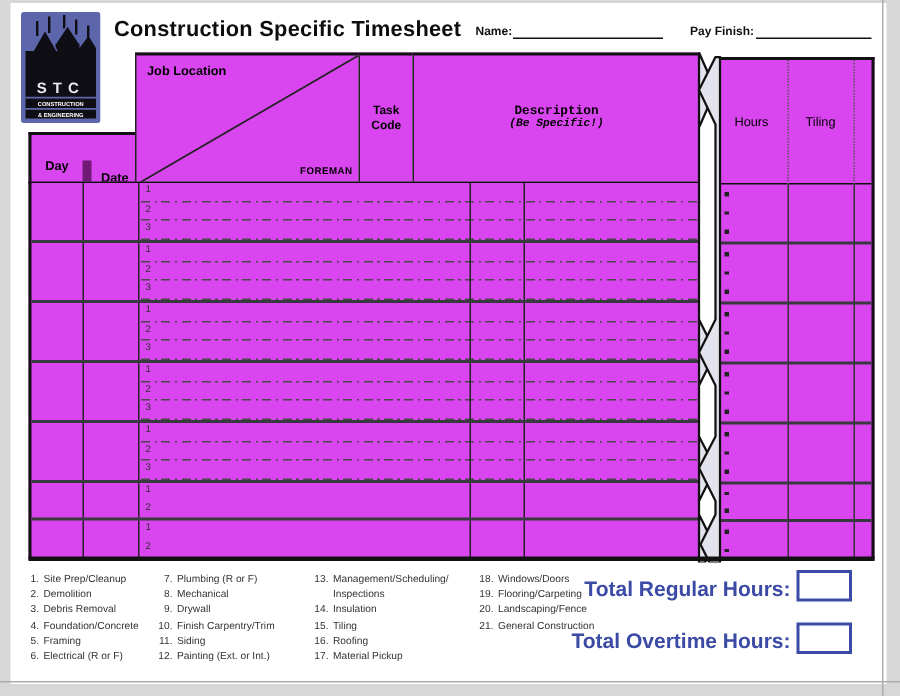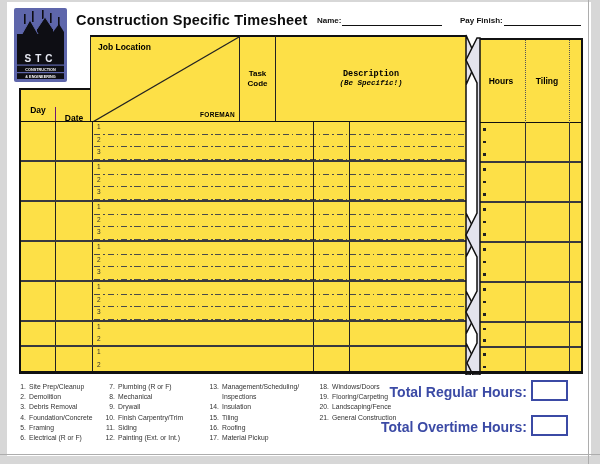--- a/index.html
+++ b/index.html
@@ -6,26 +6,26 @@
   body{width:600px;height:464px;font-family:"Liberation Sans",sans-serif;background:#ffffff;position:relative;overflow:hidden;}
   .abs{position:absolute;}
   
   .edge{background:#d7d7d7;}
   .edge-line{background:#adadad;}
   
   #page-title{left:76px;top:12px;font-size:14.5px;font-weight:bold;color:#0d0d0d;letter-spacing:.2px;}
   .field-label{font-size:8px;font-weight:bold;color:#111;}
   .field-line{border-bottom:1.2px solid #111;height:11px;}
   
-  .fill{background:#fde047;}
+  .fill{background:#d946ef;}
   
   #hdr-daydate{left:19px;top:88px;width:71px;height:33px;border-top:2px solid #111;border-left:2px solid #111;display:flex;}
   #hdr-daydate .hcell{flex:none;display:flex;align-items:center;justify-content:center;font-size:8.5px;font-weight:bold;padding-top:6px;box-sizing:border-box;}
   #hdr-day{width:34px;}
-  #hdr-date{width:37px;border-left:1px solid #701a75;margin-top:17px;}
+  #hdr-date{width:37px;border-left:6px solid #701a75;margin-top:17px;}
   #hdr-jobloc{left:90px;top:35px;width:149px;height:86px;border-top:2px solid #111;border-left:1.5px solid #222;box-sizing:border-box;}
   #jobloc-label{left:7px;top:5px;font-size:8.5px;font-weight:bold;}
   #foreman-label{right:4px;bottom:3px;font-size:6.5px;font-weight:bold;letter-spacing:.3px;}
   #hdr-task{left:239px;top:35px;width:36px;height:86px;border-top:2px solid #111;border-left:1px solid #222;box-sizing:border-box;display:flex;align-items:center;justify-content:center;text-align:center;font-size:8px;font-weight:bold;line-height:1.3;}
   #hdr-desc{left:275px;top:35px;width:191px;height:86px;border-top:2px solid #111;border-left:1px solid #222;box-sizing:border-box;text-align:center;padding-top:32px;font-family:Liberation Mono, monospace;}
   #desc-title{font-size:8.5px;font-weight:bold;}
   #desc-note{font-size:7.5px;font-weight:bold;font-style:italic;}
   
   #body-main{left:19px;top:121px;width:447px;height:252px;border-left:2px solid #111;border-top:1.5px solid #111;box-sizing:border-box;overflow:hidden;}
   .block{position:relative;box-sizing:border-box;}
@@ -35,21 +35,21 @@
   .block .rows{position:absolute;left:71px;top:0;bottom:0;right:0;border-left:1px solid #222;display:flex;flex-direction:column;}
   .sub-row{flex:1;position:relative;}
   .row-num{font-size:6.5px;color:#2e2e2e;position:absolute;left:4px;top:1px;}
   .rows.dashed .sub-row:not(:last-child)::after{content:"";position:absolute;left:1px;right:0;bottom:0;height:1px;
      background:repeating-linear-gradient(to right,#4a4a4a 0 6px,transparent 6px 9px,#4a4a4a 9px 10.5px,transparent 10.5px 13.5px);}
   .vline{position:absolute;top:0;bottom:0;width:0;border-left:1px solid #222;}
   .vline.t1{left:220px;} .vline.t2{left:256px;}
   
   #strip{left:477px;top:38px;width:106px;height:335px;border-top:2px solid #111;border-right:2.5px solid #111;box-sizing:border-box;}
   #strip-hdr{position:absolute;left:0;top:0;width:100%;height:83px;border-bottom:1.5px solid #111;box-sizing:border-box;display:flex;}
-  #strip-hdr .shcell{display:flex;align-items:center;justify-content:center;font-size:8.5px;font-weight:bold;}
+  #strip-hdr .shcell{display:flex;align-items:center;justify-content:center;font-size:8.5px;font-weight:normal;}
   #sh-hours{width:48px;} #sh-total{width:44px;}
   .vdot{position:absolute;top:0;height:83px;width:0;border-left:1px dotted #555;}
   .vsol{position:absolute;top:83px;bottom:0;width:0;border-left:1px solid #333;}
   .vx1{left:48px;} .vx2{left:92px;}
   #body-strip{position:absolute;left:0;top:83px;width:100%;height:250px;overflow:hidden;}
   .s-block{position:relative;box-sizing:border-box;}
   .s-block.bordered{border-bottom:2px solid #38383f;}
   .s-hours{position:absolute;left:0;top:0;bottom:0;width:48px;display:flex;flex-direction:column;padding-left:6px;box-sizing:border-box;}
   .dot-row{flex:1;display:flex;align-items:center;}
   .dot{width:2.5px;height:2.5px;background:#222;}

